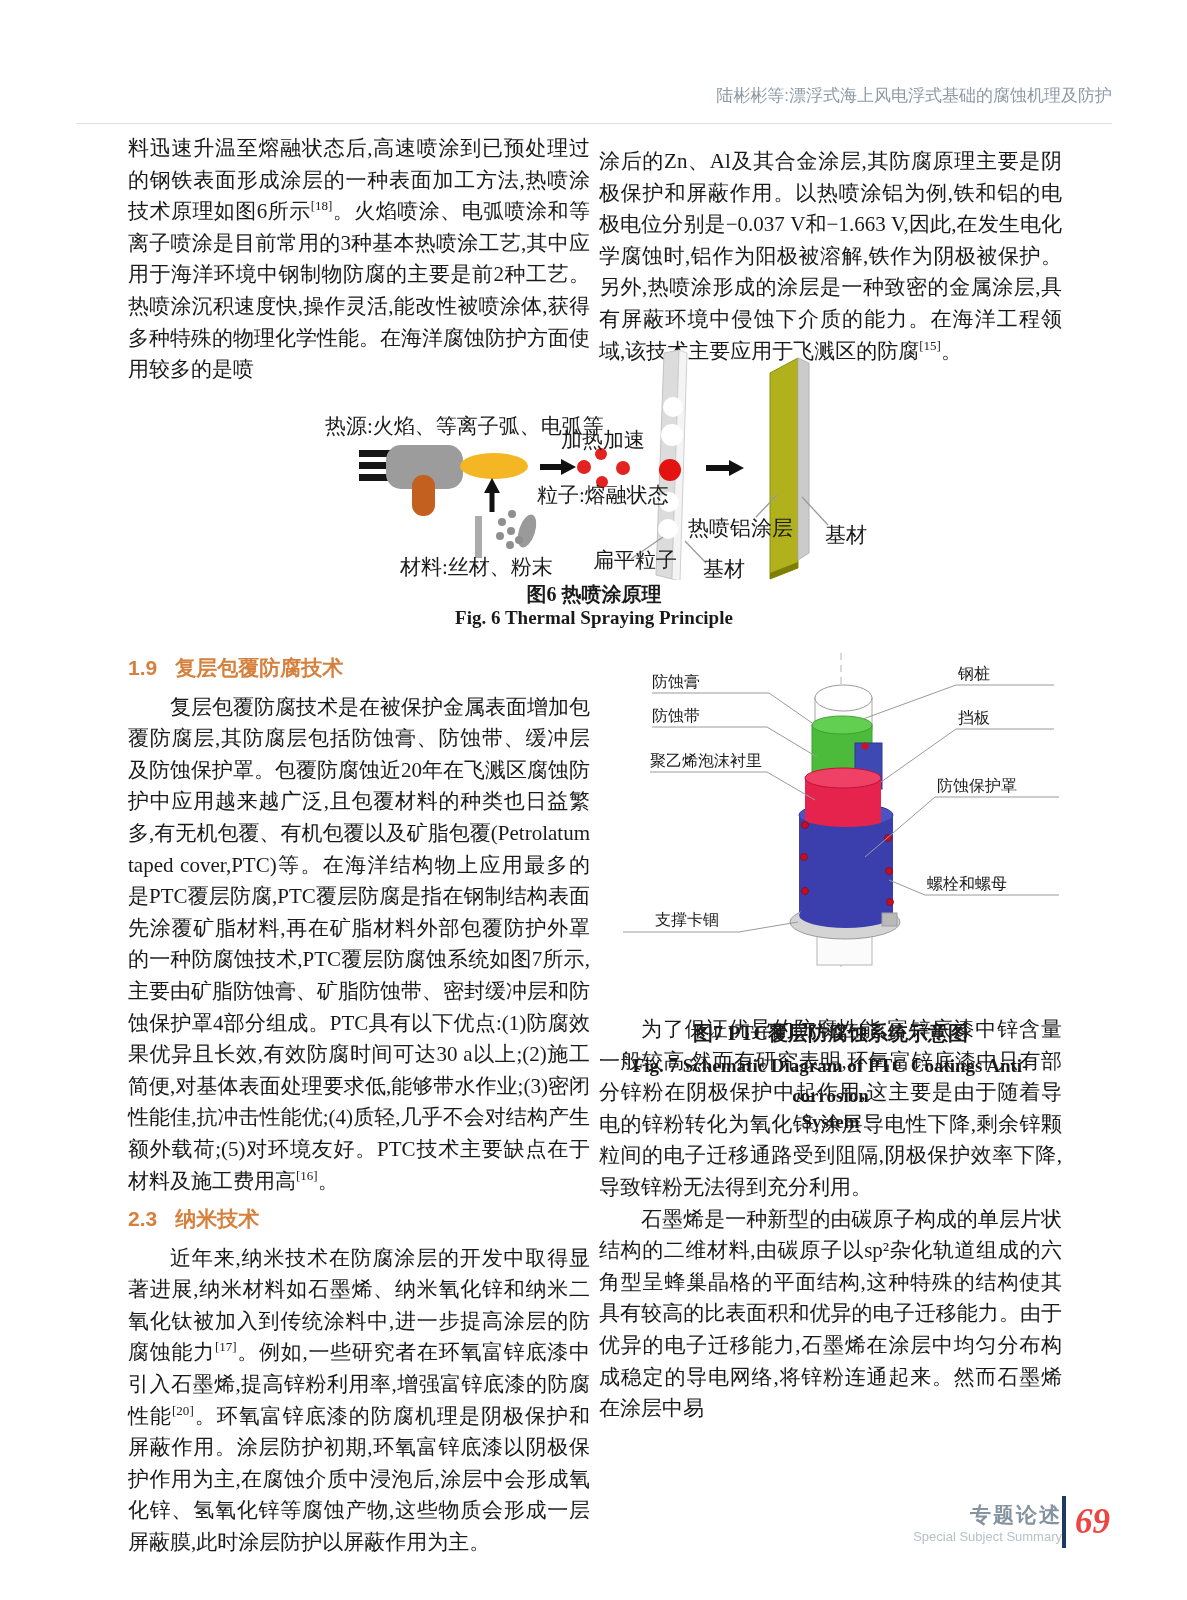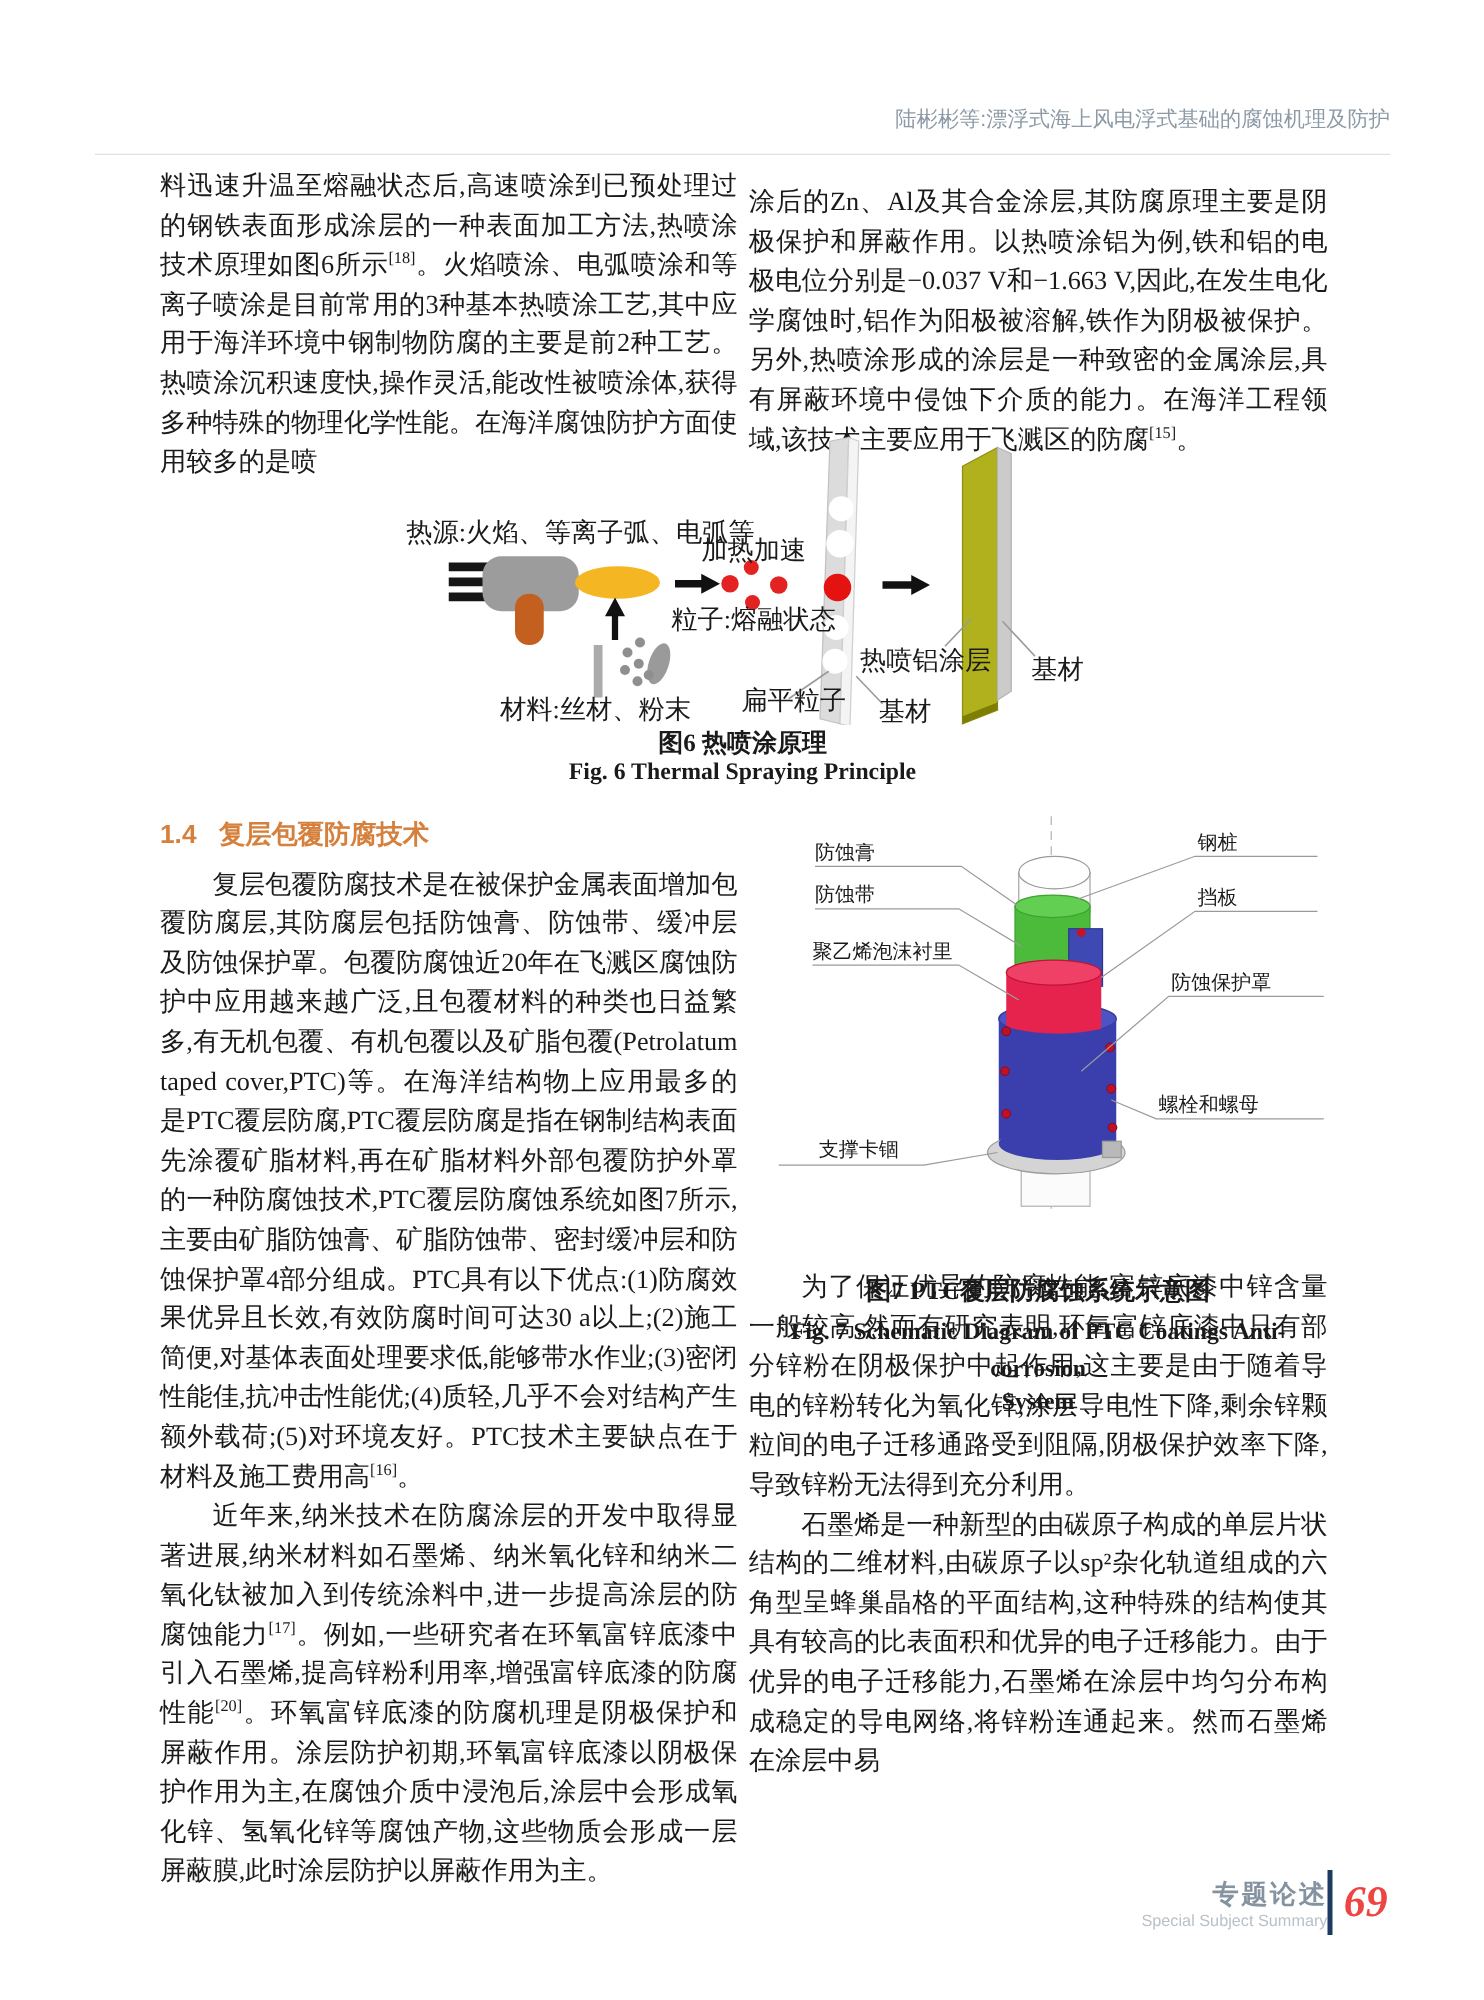--- a/index.html
+++ b/index.html
@@ -126,23 +126,26 @@
       <text class="svg-label" x="575" y="231" font-size="21">基材</text>
       <text class="svg-label" x="560" y="190" font-size="21">热喷铝涂层</text>
       <text class="svg-label" x="697" y="197" font-size="21">基材</text>
     </svg>
     <div class="fig-cap-zh">图6  热喷涂原理</div>
     <div class="fig-cap-en">Fig. 6  Thermal Spraying Principle</div>
   </div>
 
   <div class="col" id="bottom-left">
     <div class="sec-head">
-      <span class="sec-num">1.4</span><span>复层包覆防腐技术</span>
+      <span class="sec-num">1.9</span><span>复层包覆防腐技术</span>
     </div>
     <p class="indent">复层包覆防腐技术是在被保护金属表面增加包覆防腐层,其防腐层包括防蚀膏、防蚀带、缓冲层及防蚀保护罩。包覆防腐蚀近20年在飞溅区腐蚀防护中应用越来越广泛,且包覆材料的种类也日益繁多,有无机包覆、有机包覆以及矿脂包覆(Petrolatum taped cover,PTC)等。在海洋结构物上应用最多的是PTC覆层防腐,PTC覆层防腐是指在钢制结构表面先涂覆矿脂材料,再在矿脂材料外部包覆防护外罩的一种防腐蚀技术,PTC覆层防腐蚀系统如图7所示,主要由矿脂防蚀膏、矿脂防蚀带、密封缓冲层和防蚀保护罩4部分组成。PTC具有以下优点:(1)防腐效果优异且长效,有效防腐时间可达30 a以上;(2)施工简便,对基体表面处理要求低,能够带水作业;(3)密闭性能佳,抗冲击性能优;(4)质轻,几乎不会对结构产生额外载荷;(5)对环境友好。PTC技术主要缺点在于材料及施工费用高<sup>[16]</sup>。</p>
+    <div class="sec-head">
+      <span class="sec-num">2.3</span><span>纳米技术</span>
+    </div>
     <p class="indent">近年来,纳米技术在防腐涂层的开发中取得显著进展,纳米材料如石墨烯、纳米氧化锌和纳米二氧化钛被加入到传统涂料中,进一步提高涂层的防腐蚀能力<sup>[17]</sup>。例如,一些研究者在环氧富锌底漆中引入石墨烯,提高锌粉利用率,增强富锌底漆的防腐性能<sup>[20]</sup>。环氧富锌底漆的防腐机理是阴极保护和屏蔽作用。涂层防护初期,环氧富锌底漆以阴极保护作用为主,在腐蚀介质中浸泡后,涂层中会形成氧化锌、氢氧化锌等腐蚀产物,这些物质会形成一层屏蔽膜,此时涂层防护以屏蔽作用为主。</p>
   </div>
 
   <div class="col" id="bottom-right">
     <div id="fig7-figure">
       <svg viewBox="0 0 463 355" width="463" height="355">
         <line x1="242" y1="8" x2="242" y2="322" stroke="#b4b4b4" stroke-width="1" stroke-dasharray="7 5"></line>
 
         <rect x="218" y="286" width="55" height="34" fill="#fbfbfb" stroke="#b5b5b5"></rect>
 

